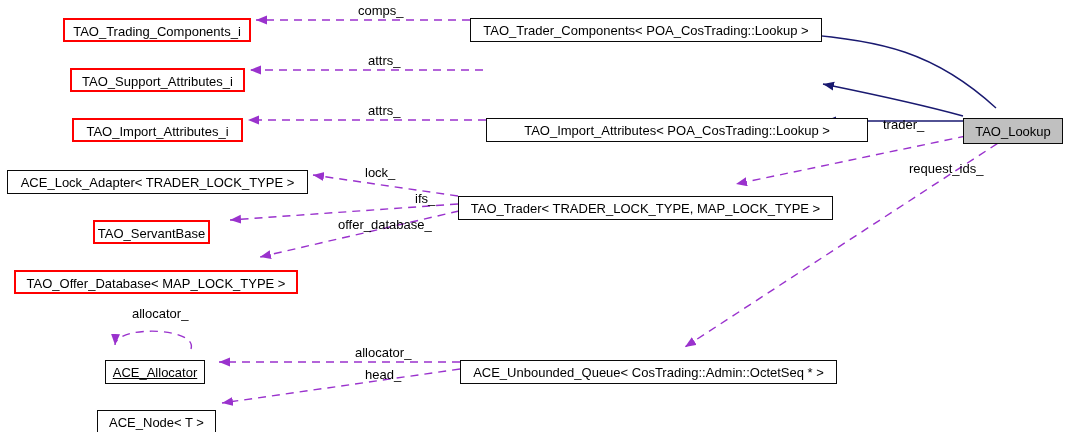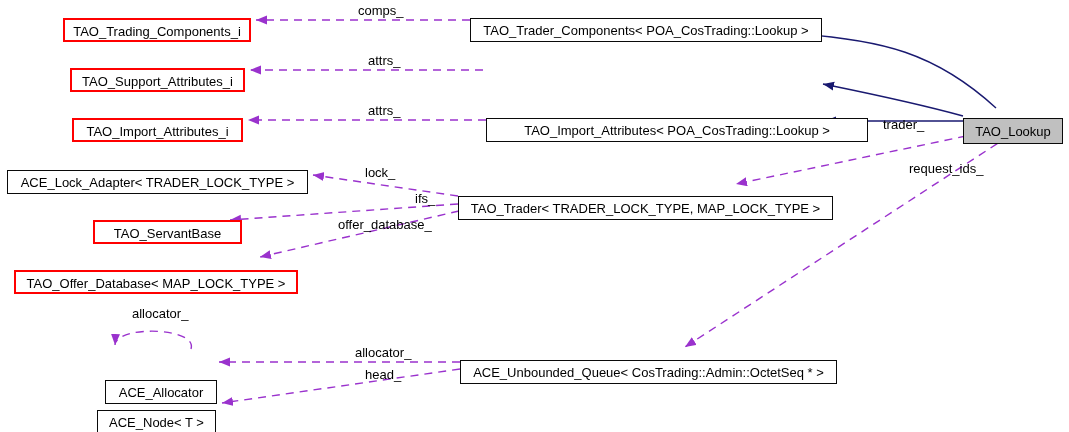--- a/index.html
+++ b/index.html
@@ -68,25 +68,25 @@
   <div class="node red" style="left:72px;top:108px;width:171px;">TAO_Import_Attributes_i</div>
 
   <div class="node" style="left:486px;top:108px;width:382px;">TAO_Import_Attributes&lt; POA_CosTrading::Lookup &gt;</div>
 
   <div class="node" style="left:7px;top:160px;width:301px;">ACE_Lock_Adapter&lt; TRADER_LOCK_TYPE &gt;</div>
 
   <div class="node selected" style="left:963px;top:108px;width:100px;height:26px;line-height:26px;">TAO_Lookup</div>
 
   <div class="node" style="left:458px;top:186px;width:375px;">TAO_Trader&lt; TRADER_LOCK_TYPE, MAP_LOCK_TYPE &gt;</div>
 
-  <div class="node red" style="left:93px;top:210px;width:149px;">TAO_ServantBase</div>
+  <div class="node red" style="left:93px;top:210px;width:117px;">TAO_ServantBase</div>
 
   <div class="node red" style="left:14px;top:260px;width:284px;">TAO_Offer_Database&lt; MAP_LOCK_TYPE &gt;</div>
 
-  <div class="node" style="left:105px;top:370px;width:112px;">ACE_Allocator</div>
+  <div class="node" style="left:105px;top:350px;width:100px;text-decoration:underline;">ACE_Allocator</div>
 
   <div class="node" style="left:460px;top:350px;width:377px;">ACE_Unbounded_Queue&lt; CosTrading::Admin::OctetSeq * &gt;</div>
 
   <div class="node" style="left:97px;top:400px;width:119px;">ACE_Node&lt; T &gt;</div>
 
   <span class="edge-label" style="left:358px;top:3px;">comps_</span>
 
   <span class="edge-label" style="left:368px;top:53px;">attrs_</span>
 
   <span class="edge-label" style="left:368px;top:103px;">attrs_</span>

